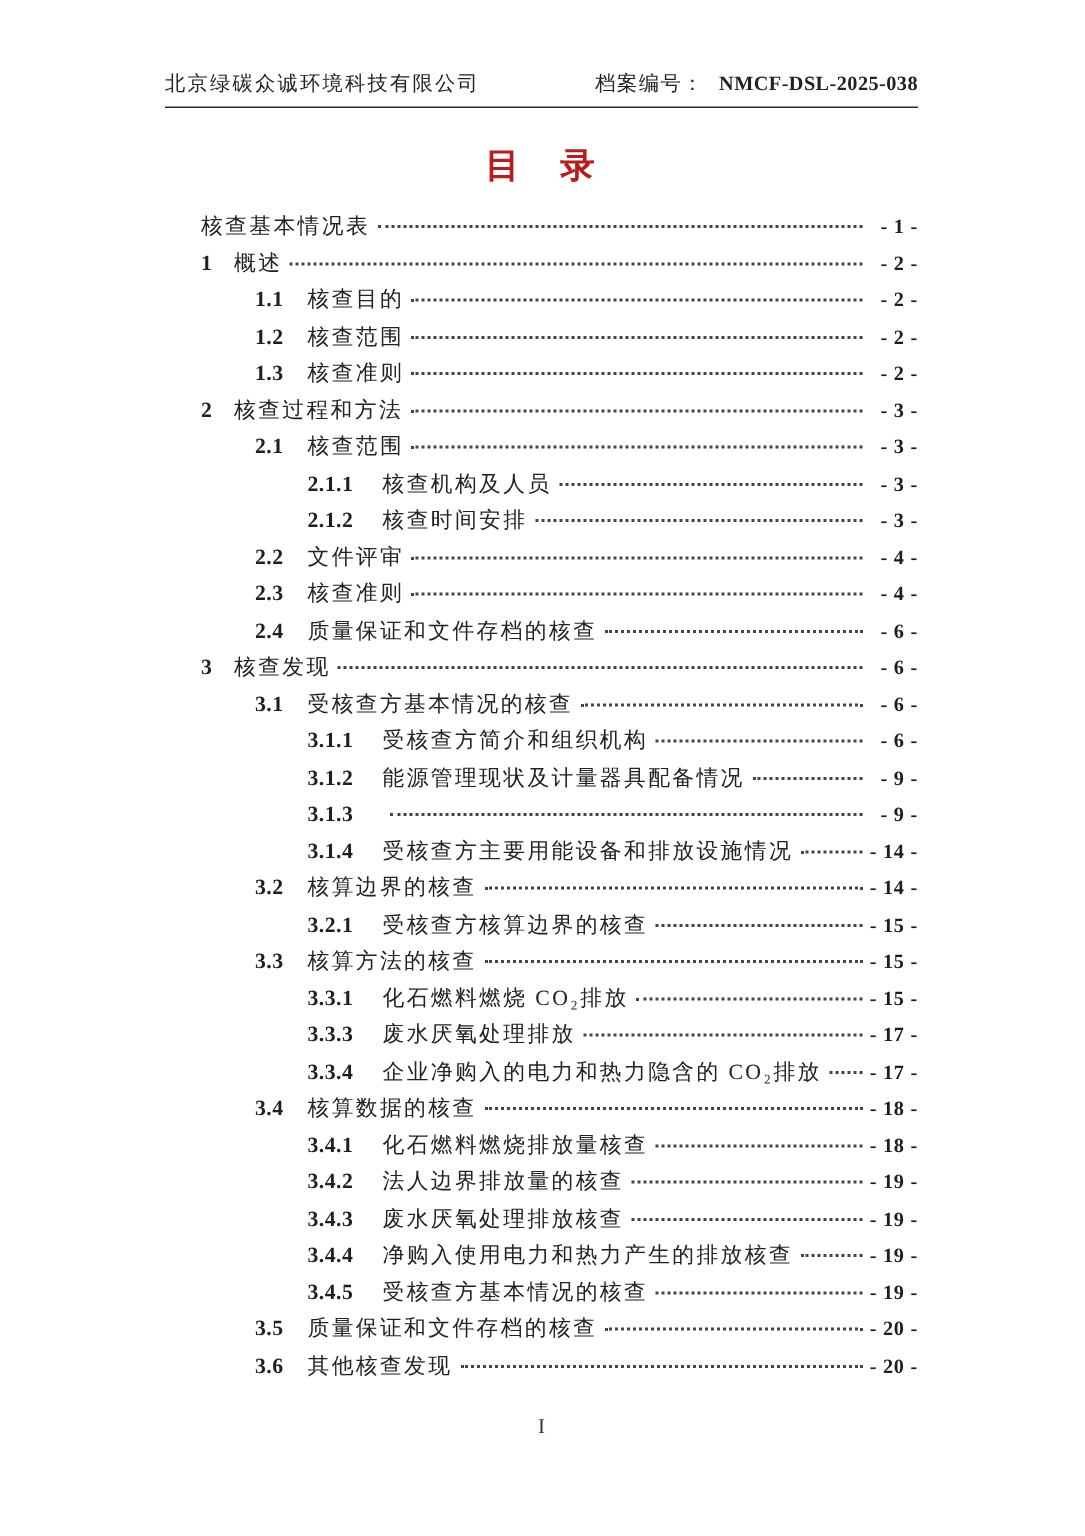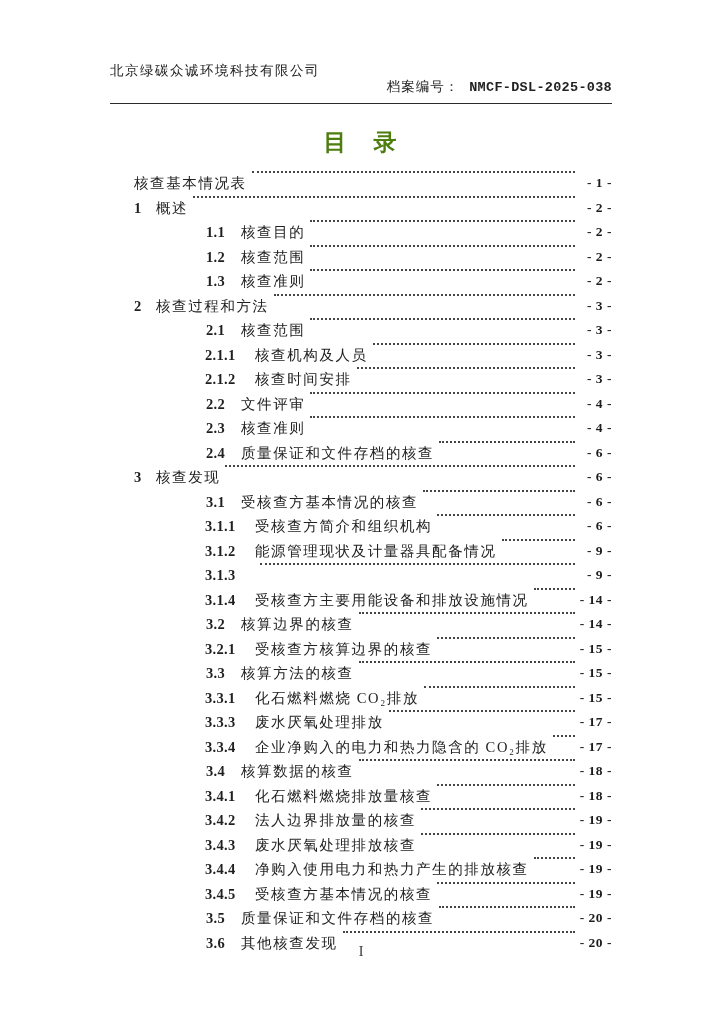--- a/index.html
+++ b/index.html
@@ -16,61 +16,59 @@
     background: #ffffff;
   }
   .content {
     position: absolute;
     left: 110px; right: 111px; top: 46px;
   }
   
   .doc-header {
     display: flex;
     justify-content: space-between;
-    align-items: center;
+    align-items: flex-start;
     padding-bottom: 5px;
     border-bottom: 1.5px solid #2b2b2b;
     line-height: 20px;
-    font-family: Liberation Mono, monospace;
   }
   .company {
     font-size: 13.5px;
     letter-spacing: 1.5px;
     color: #222;
   }
   .archive {
     font-size: 13.5px;
     color: #222;
     display: flex;
     align-items: baseline;
-    margin-top: 32px;
   }
   .archive .archive-label { letter-spacing: 1px; }
   .archive .archive-number {
     font-weight: bold;
     margin-left: 10px;
     letter-spacing: 0.3px;
   }
   
   .toc-title {
     margin: 24px 0 0 0;
     text-align: center;
     font-size: 23px;
     font-weight: bold;
-    color: #4d7c0f;
+    color: #b91c1c;
     letter-spacing: 2px;
     line-height: 30px;
   }
   
   .toc-list {
     margin-top: 13px;
   }
   .toc-row {
     display: flex;
-    align-items: flex-start;
+    align-items: center;
     height: 24.5px;
     font-size: 14.5px;
     line-height: 24.5px;
     white-space: nowrap;
     cursor: pointer;
   }
   .toc-row .num {
     font-weight: bold;
     letter-spacing: 0.3px;
     flex: 0 0 auto;
@@ -93,21 +91,21 @@
     font-size: 13.5px;
     letter-spacing: 0.5px;
     text-align: right;
     min-width: 34px;
     color: #1d1d1d;
   }
   
   .toc-row.lv0 { padding-left: 24px; }
   .toc-row.lv0 .num { min-width: 22px; }
   .toc-row.lv1 { padding-left: 60px; }
-  .toc-row.lv1 .num { min-width: 35px; margin-left: 36px; }
+  .toc-row.lv1 .num { min-width: 35px; }
   .toc-row.lv2 { padding-left: 95px; }
   .toc-row.lv2 .num { min-width: 50px; }
   
   .doc-footer {
     position: absolute;
     top: 944px; left: 110px; right: 111px;
     text-align: center;
     font-size: 14px;
     color: #30343c;
   }

